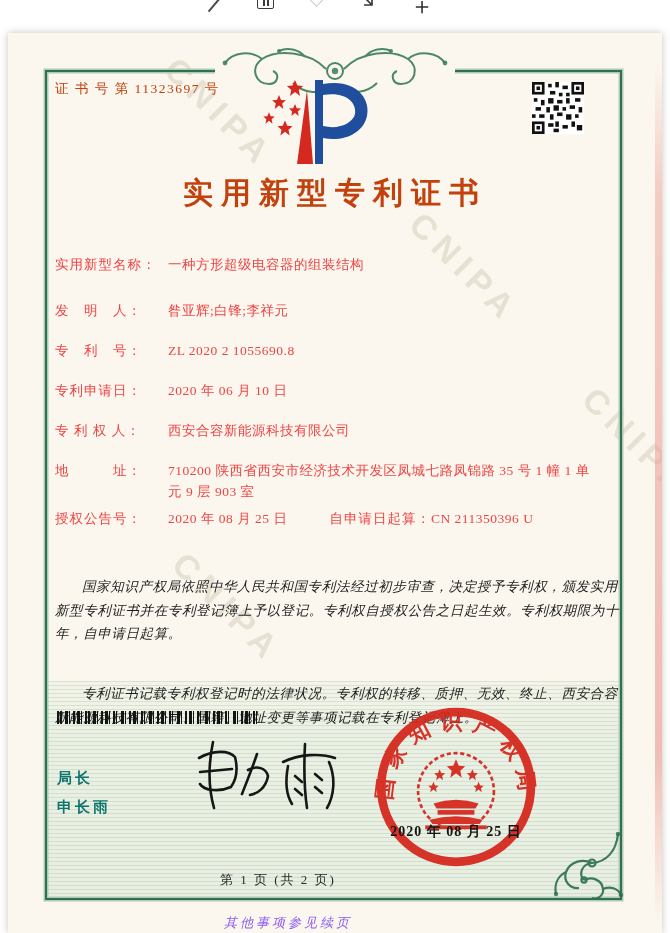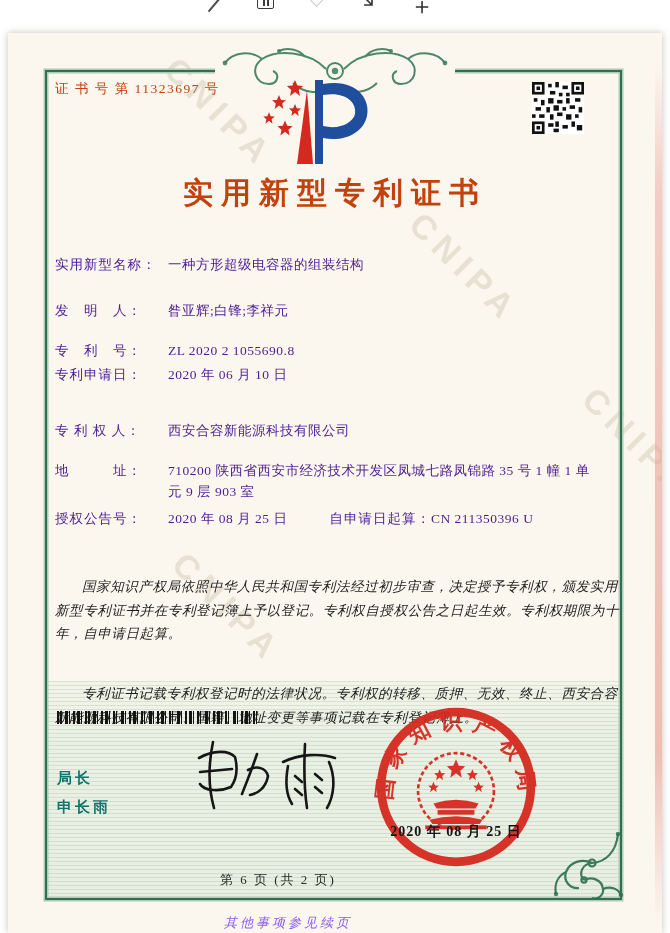--- a/index.html
+++ b/index.html
@@ -40,21 +40,21 @@
   
   .top-ornament { position:absolute; left:207px; top:8px; width:240px; height:62px; z-index:3;
                   background:#fbf7ee; }
   .cert-no { position:absolute; left:47px; top:47px; z-index:4; font-size:13.5px; color:#c2410c; letter-spacing:1.5px; }
   .logo { position:absolute; left:247px; top:43px; width:118px; height:92px; z-index:4; }
   .qr { position:absolute; left:524px; top:49px; width:52px; height:52px; z-index:4; background:#fff; }
   .title { position:absolute; left:0; top:140px; width:654px; z-index:4; text-align:center;
            font-size:30px; font-weight:700; letter-spacing:8px; color:#c2410c; }
 
   
-  .row { position:absolute; left:47px; width:575px; z-index:4; font-size:13.5px; color:#4c1d95; line-height:1.55; }
+  .row { position:absolute; left:47px; width:575px; z-index:4; font-size:13.5px; color:#ef4444; line-height:1.55; }
   .row .lbl { display:inline-block; width:113px; vertical-align:top; letter-spacing:1px; }
   .row .val { display:inline-block; width:440px; vertical-align:top; letter-spacing:.5px; }
   .row .lbl2 { display:inline-block; margin-left:42px; letter-spacing:1px; }
   .row .val2 { display:inline-block; letter-spacing:.5px; }
 
   .paras { position:absolute; left:47px; top:506px; width:568px; z-index:4; font-size:13.5px;
            line-height:1.75; color:#1d1d1d; font-style:italic; letter-spacing:.6px; }
   .paras p { text-indent:2em;margin-top:36px; }
 
   
@@ -191,21 +191,21 @@
 
   <div class="row" style="top:222px">
     <span class="lbl">实用新型名称：</span><span class="val">一种方形超级电容器的组装结构</span>
   </div>
   <div class="row" style="top:268px">
     <span class="lbl">发　明　人：</span><span class="val">昝亚辉;白锋;李祥元</span>
   </div>
   <div class="row" style="top:308px">
     <span class="lbl">专　利　号：</span><span class="val">ZL 2020 2 1055690.8</span>
   </div>
-  <div class="row" style="top:332px">
+  <div class="row" style="top:348px">
     <span class="lbl">专利申请日：</span><span class="val">2020 年 06 月 10 日</span>
   </div>
   <div class="row" style="top:388px">
     <span class="lbl">专 利 权 人：</span><span class="val">西安合容新能源科技有限公司</span>
   </div>
   <div class="row" style="top:428px">
     <span class="lbl">地　　　址：</span><span class="val" style="width:430px">710200 陕西省西安市经济技术开发区凤城七路凤锦路 35 号 1 幢 1 单元 9 层 903 室</span>
   </div>
   <div class="row" style="top:476px">
     <span class="lbl">授权公告号：</span><span class="val2">2020 年 08 月 25 日</span><span class="lbl2">自申请日起算：</span><span class="val2">CN 211350396 U</span>
@@ -255,21 +255,21 @@
       <use href="#sst" transform="translate(58,80) scale(0.85)"></use>
       <use href="#sst" transform="translate(102,80) scale(0.85)"></use>
       <path d="M58 96 Q80 89 102 96 L99 101 L61 101 Z"></path>
       <rect x="62" y="102.5" width="36" height="4.5"></rect>
       <path d="M54 112 Q80 105 106 112 L103 116 L57 116 Z"></path>
       <rect x="50" y="117.5" width="60" height="3.6"></rect>
     </g>
   </svg>
   <div class="seal-date">2020 年 08 月 25 日</div>
 
-  <div class="page-indicator">第 6 页 (共 2 页)</div>
+  <div class="page-indicator">第 1 页 (共 2 页)</div>
 
   <svg class="corner-ornament" viewBox="0 0 72 69">
     <g stroke="#2f7050" stroke-width="2.2" fill="none" opacity="0.92">
       <path d="M66 2 C64 20 54 30 40 31 C30 32 26 42 32 48"></path>
       <path d="M40 31 C30 26 18 30 14 40 C11 49 18 57 27 56"></path>
       <path d="M32 48 C40 44 50 48 51 57 C52 63 46 68 40 66"></path>
       <path d="M14 40 C6 44 2 52 4 62"></path>
       <path d="M51 57 C58 54 66 56 69 63"></path>
       <circle cx="40" cy="31" r="3.5"></circle>
       <circle cx="32" cy="48" r="2.6"></circle>

